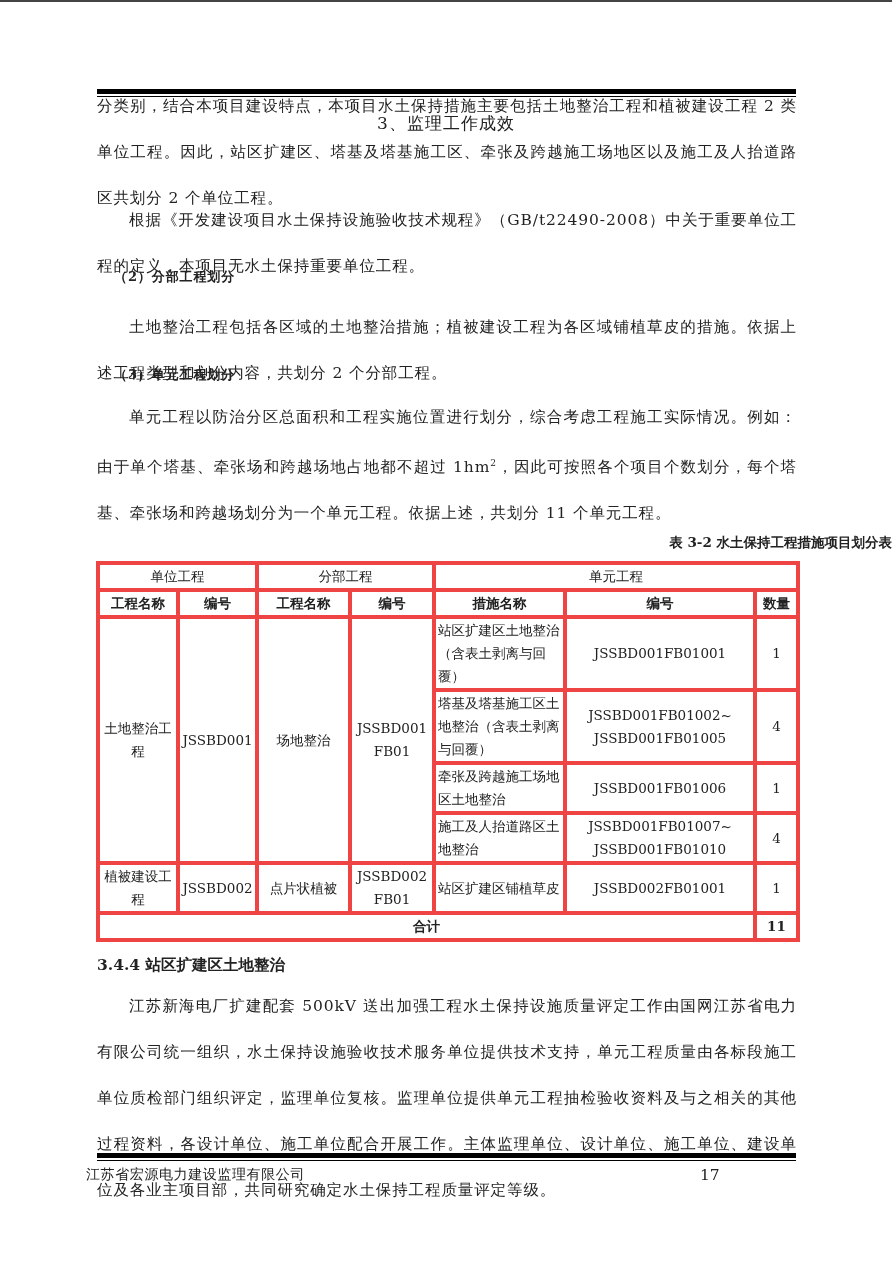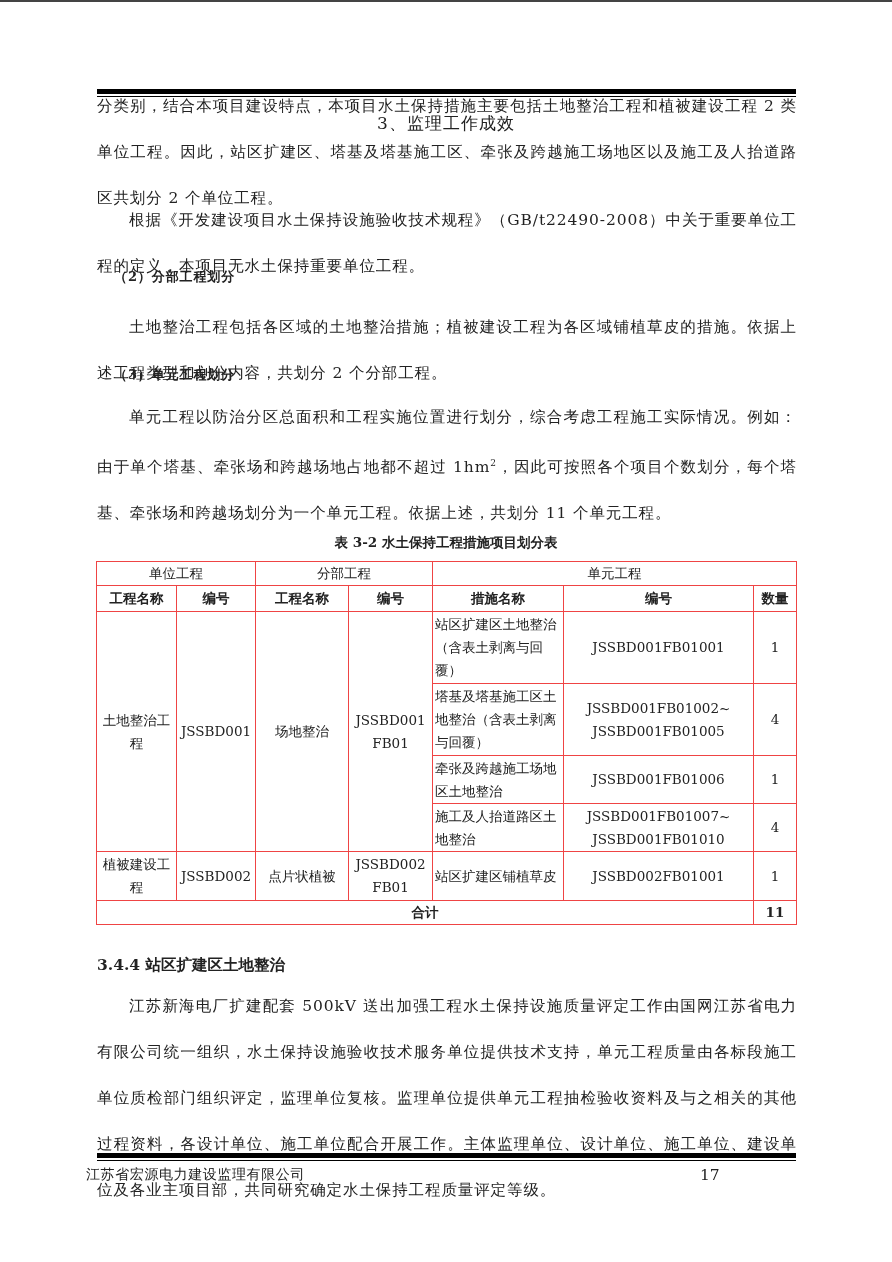--- a/index.html
+++ b/index.html
@@ -9,25 +9,25 @@
   .header-title { position: absolute; left: 0; width: 892px; top: 64px; text-align: center;
                   font-size: 17px; letter-spacing: 1px; margin-top: 48px; }
   .rule { position: absolute; left: 97px; width: 699px; }
   .rule .thick { height: 5px; background: #000; }
   .rule .gap { height: 2px; background: #fff; }
   .rule .thin { height: 1px; background: #000; }
   .para { position: absolute; left: 97px; width: 700px; font-size: 15.5px; line-height: 46px;
           text-align: justify; letter-spacing: 0.9px; }
   .para.indent { text-indent: 32px; }
   .subhead { position: absolute; left: 128px; font-size: 13px; font-weight: bold; letter-spacing: 0.9px; }
-  .caption { position: absolute; left: 0; width: 892px; top: 534px; text-align: center;
+  .caption { position: absolute; left: 0; width: 892px; top: 534px; text-align: right;
              font-size: 13.5px; font-weight: bold; }
   table.div { position: absolute; left: 96px; top: 561px; border-collapse: collapse;
               font-size: 13.5px; table-layout: fixed; }
-  table.div td { border: 1px solid #ef4444; text-align: center; vertical-align: middle;
+  table.div td { border: 4px solid #ef4444; text-align: center; vertical-align: middle;
                  padding: 0 2px; line-height: 23px; }
   table.div td.hd { font-weight: bold; }
   table.div td.left { text-align: left; margin-top: 44px; }
   .sec-head { position: absolute; left: 97px; top: 955px; font-size: 15.5px; font-weight: bold; }
   .footer-text { position: absolute; left: 86px; top: 1166px; font-size: 14px; letter-spacing: 0.6px; }
   .page-num { position: absolute; left: 700px; top: 1166px; font-size: 15.5px; text-align: right; }
   sup { font-size: 9px; }
 </style>
 </head>
 <body>

